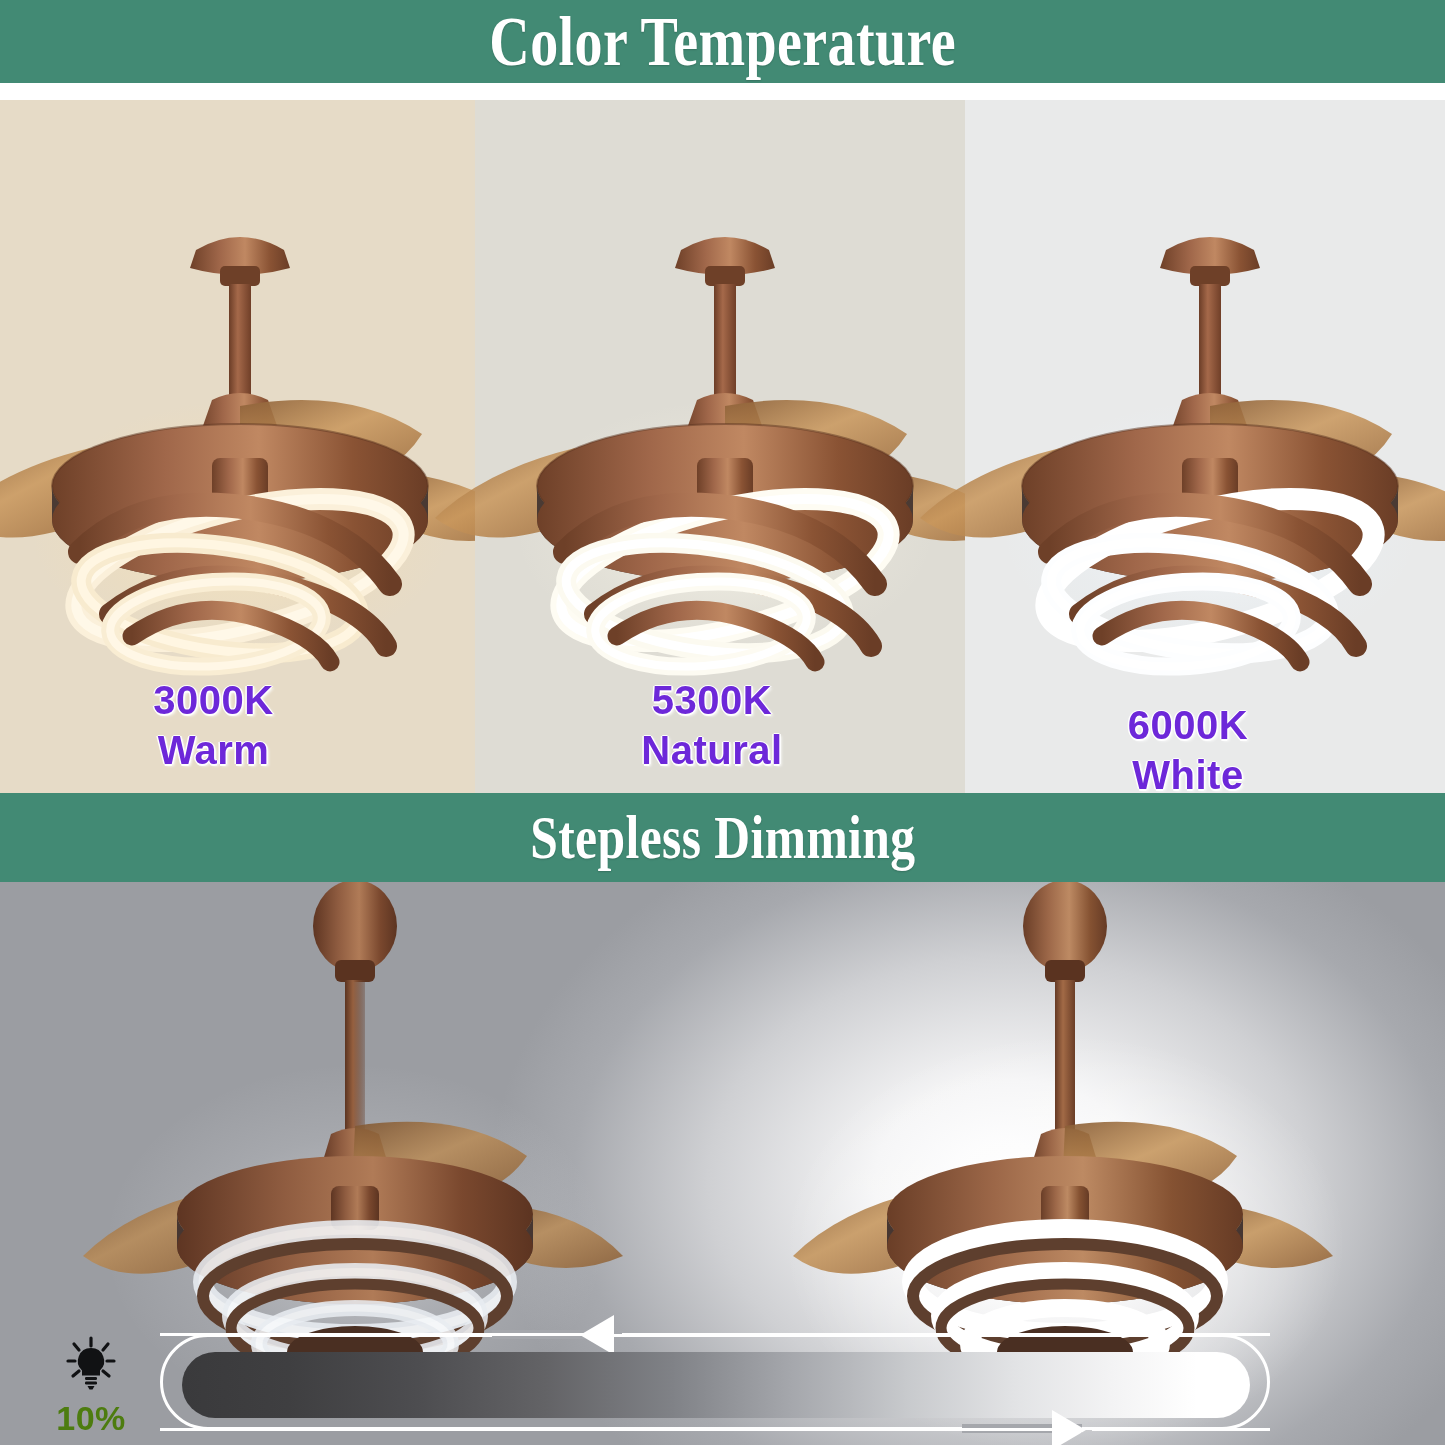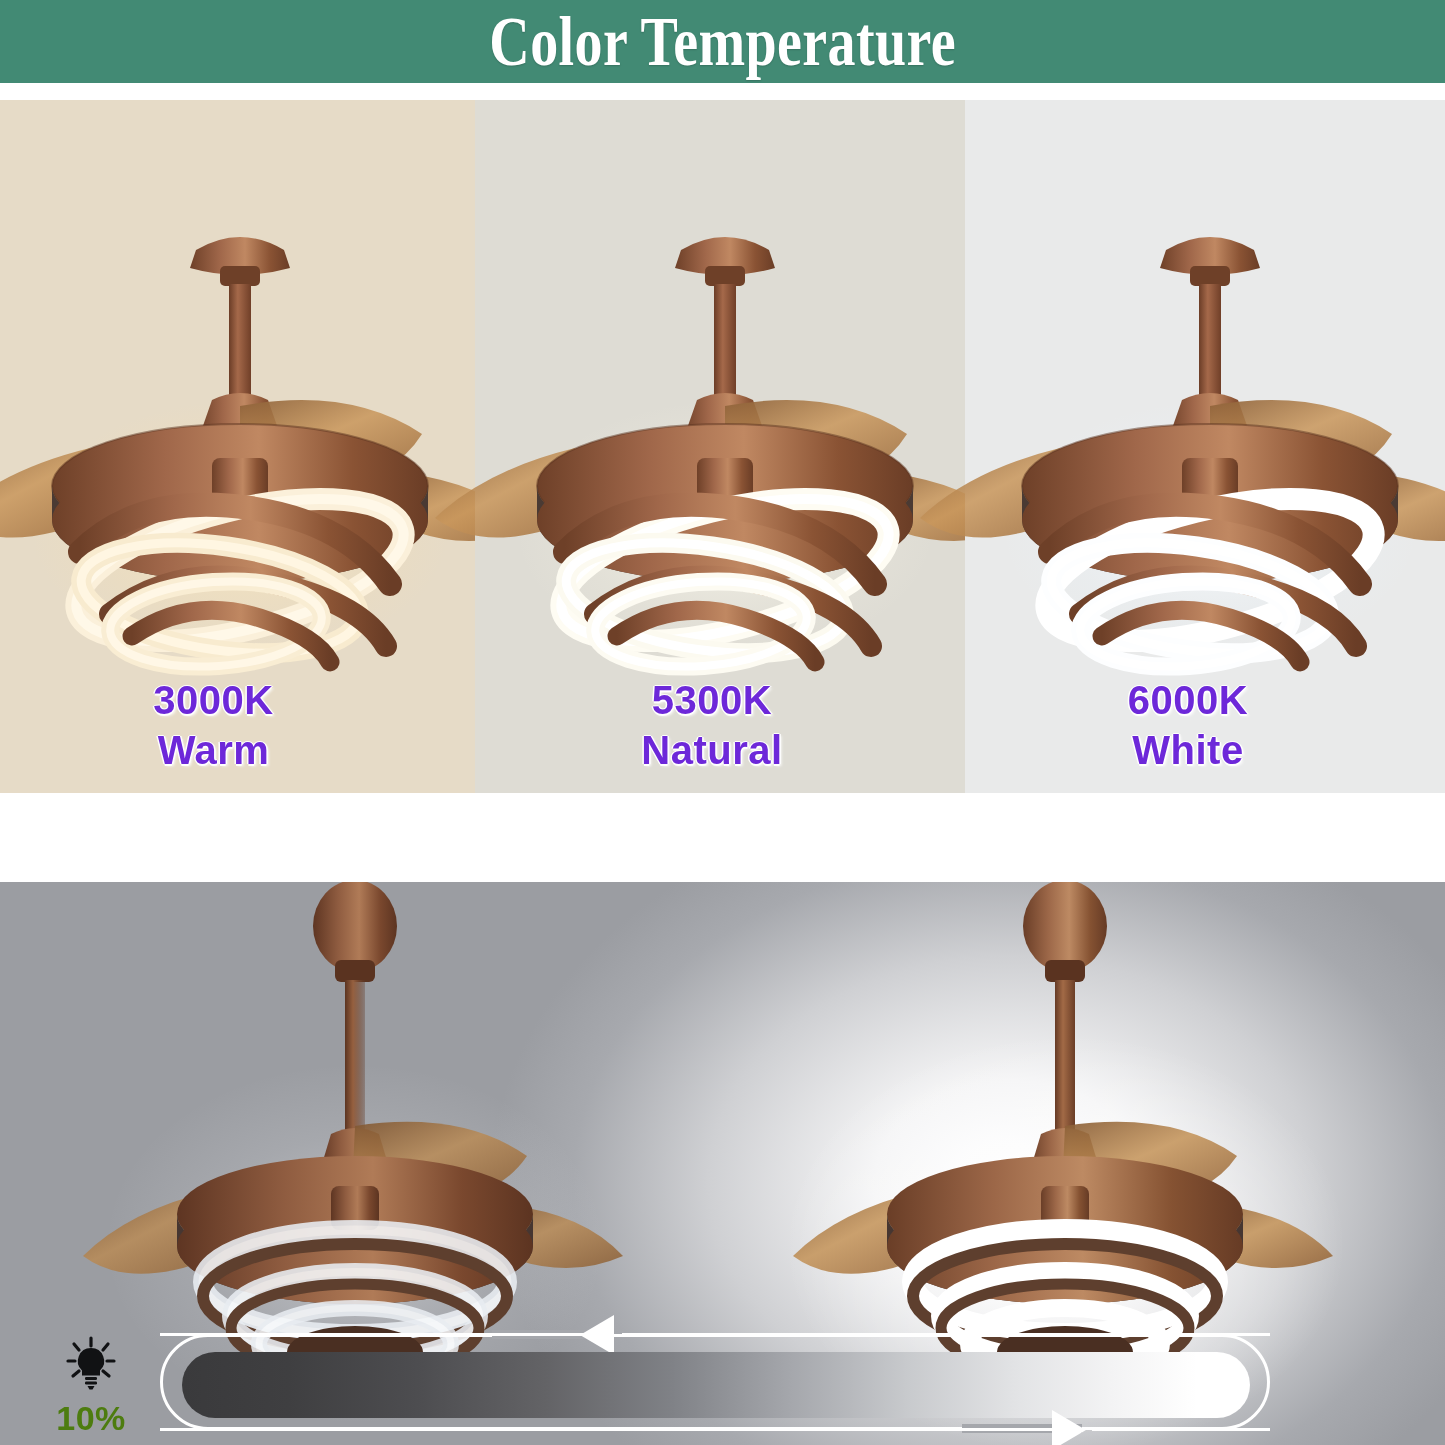--- a/index.html
+++ b/index.html
@@ -53,21 +53,21 @@
       -1.5px 0 0 rgba(255,255,255,0.95),
       0 1.5px 0 rgba(255,255,255,0.95),
       0 -1.5px 0 rgba(255,255,255,0.95),
       2px 2px 3px rgba(255,255,255,0.9);
   }
   .ct-label .k { display:block; }
   .ct-label .nm { display:block; }
   
   #ct-panel-0 .ct-label { padding-right:48px; }
   #ct-panel-1 .ct-label { padding-right:16px; }
-  #ct-panel-2 .ct-label { padding-right:34px; }
+  #ct-panel-2 .ct-label { padding-right:34px;margin-top:25px; }
 
   
   .fan { position:absolute; pointer-events:none; }
   .fan svg { display:block; overflow:visible; }
 
   
   #dim-section {
     position:absolute; left:0; top:882px; width:1445px; height:563px;
     background:
       radial-gradient(ellipse 520px 390px at 1010px 300px, #ffffff 0%, #f4f4f5 26%, #cfd0d3 58%, #a7a9ae 84%, #9b9da2 100%),
@@ -365,20 +365,23 @@
         </svg>
       </div>
 
       <div class="ct-label">
         <span class="k">6000K</span>
         <span class="nm">White</span>
       </div>
     </div>
   </div>
 
+  <div class="band" id="band-mid">
+    <div class="band-title">Stepless Dimming</div>
+  </div>
 
   <div id="dim-section">
 
     <div class="fan" style="left:55px; top:-18px;">
       <svg width="620" height="520" viewBox="0 0 620 520">
         <defs>
           <linearGradient id="copd" x1="0" y1="0" x2="1" y2="0">
             <stop offset="0%" stop-color="#5E3522"></stop>
             <stop offset="30%" stop-color="#8F5C40"></stop>
             <stop offset="55%" stop-color="#B07B57"></stop>

